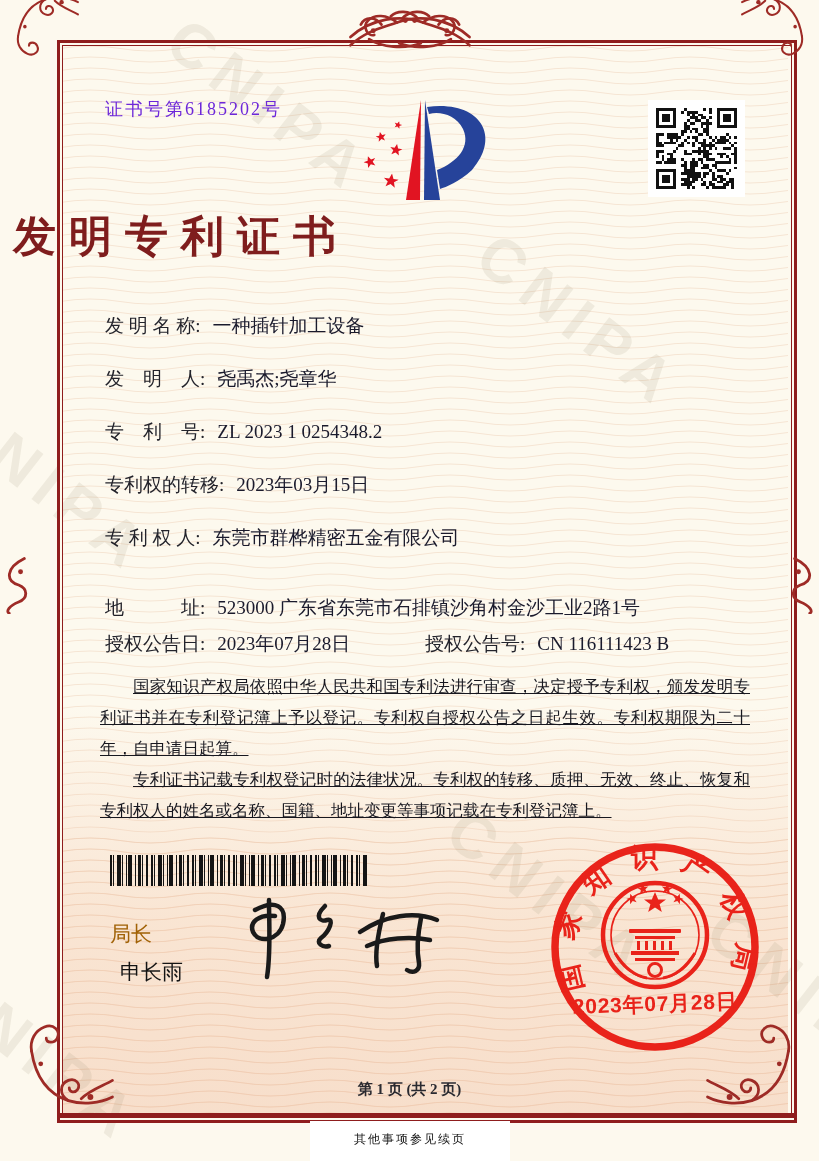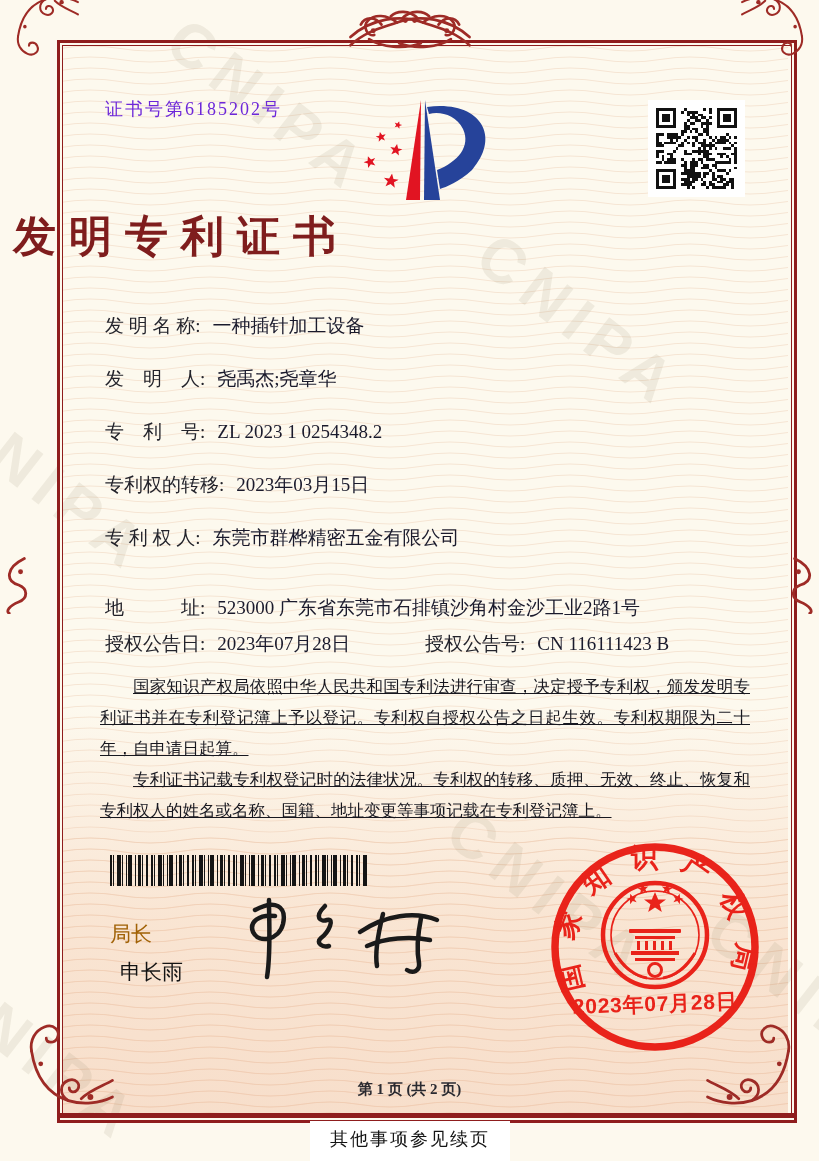--- a/index.html
+++ b/index.html
@@ -45,21 +45,21 @@
   .sig-title{position:absolute;z-index:4;left:110px;top:920px;font-family:"Liberation Sans",sans-serif;
       font-size:21px;color:#a16207;}
   .sig-name{position:absolute;z-index:4;left:110px;top:958px;font-family:"Liberation Sans",sans-serif;
       font-size:21px;color:#141414;margin-left:10px;}
   .sig-script{position:absolute;z-index:5;left:225px;top:893px;}
   .seal{position:absolute;z-index:6;left:545px;top:837px;}
   .page-num{position:absolute;z-index:4;left:0;top:1080px;width:100%;text-align:center;
       font-size:15px;color:#2a2a30;font-weight:bold;}
   .note-box{position:absolute;z-index:4;left:310px;top:1121px;width:200px;height:40px;background:#ffffff;
       text-align:center;}
-  .note-text{font-size:18px;letter-spacing:2px;color:#141414;line-height:36px;}
+  .note-text{font-size:12px;letter-spacing:2px;color:#141414;line-height:36px;}
 </style>
 </head>
 <body>
 
 <div class="page">
 
   <svg class="guilloche" width="728" height="1071" viewBox="0 0 728 1071">
     <defs>
       <pattern id="wv" width="120" height="11" patternUnits="userSpaceOnUse">
         <path d="M0,5.5 Q30,0.5 60,5.5 T120,5.5" fill="none" stroke="#ecccb2" stroke-width="1"></path>

